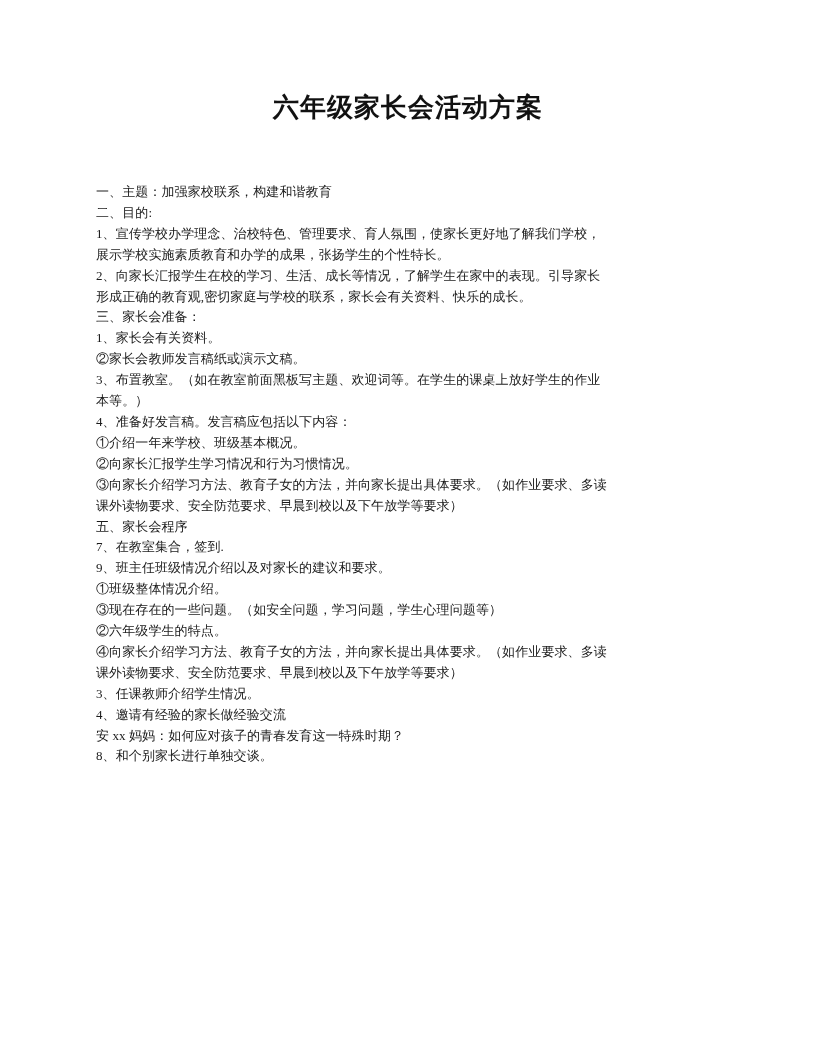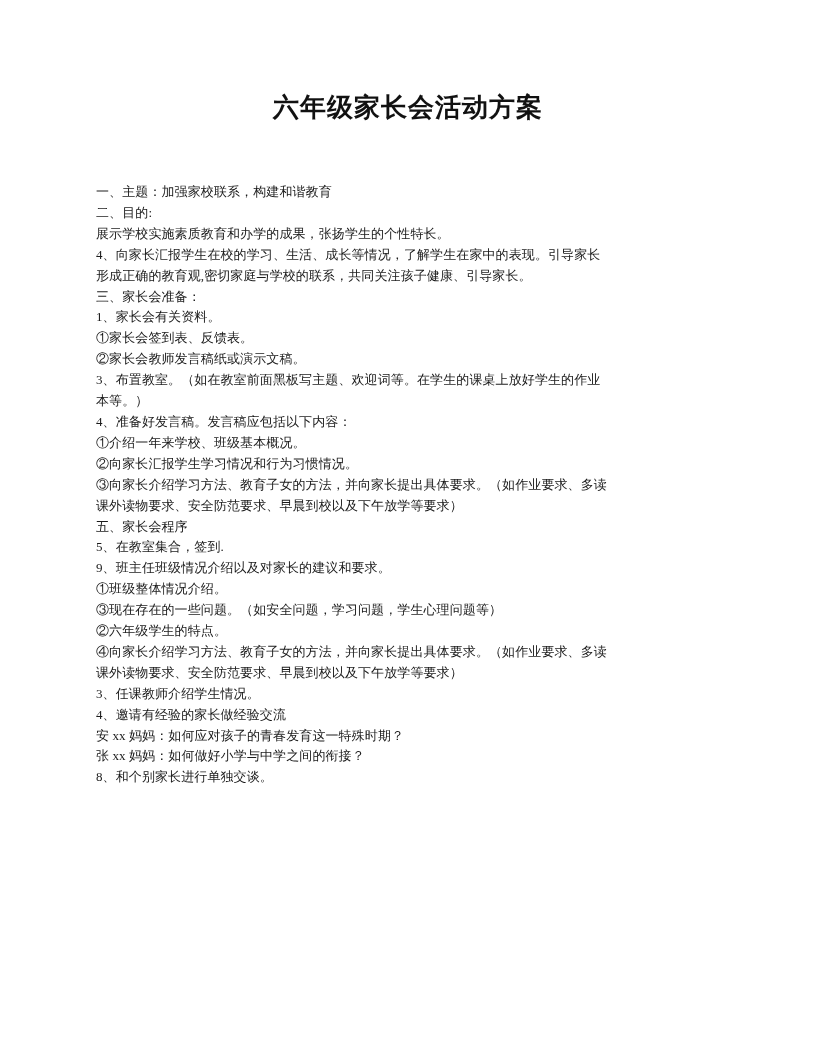--- a/index.html
+++ b/index.html
@@ -42,41 +42,40 @@
   }
 </style>
 </head>
 <body>
 
 <div class="page">
   <div class="doc-title">六年级家长会活动方案</div>
   <div class="doc-body">
     <div class="doc-line">一、主题：加强家校联系，构建和谐教育</div>
     <div class="doc-line">二、目的:</div>
+    <div class="doc-line">1、宣传学校办学理念、治校特色、管理要求、育人氛围，使家长更好地了解我们学校，</div>
     <div class="doc-line">展示学校实施素质教育和办学的成果，张扬学生的个性特长。</div>
-    <div class="doc-line">4、向家长汇报学生在校的学习、生活、成长等情况，了解学生在家中的表现。引导家长</div>
-    <div class="doc-line">形成正确的教育观,密切家庭与学校的联系，共同关注孩子健康、引导家长。</div>
+    <div class="doc-line">2、向家长汇报学生在校的学习、生活、成长等情况，了解学生在家中的表现。引导家长</div>
+    <div class="doc-line">形成正确的教育观,密切家庭与学校的联系，家长会有关资料、快乐的成长。</div>
     <div class="doc-line">三、家长会准备：</div>
     <div class="doc-line">1、家长会有关资料。</div>
-    <div class="doc-line">①家长会签到表、反馈表。</div>
     <div class="doc-line">②家长会教师发言稿纸或演示文稿。</div>
     <div class="doc-line">3、布置教室。（如在教室前面黑板写主题、欢迎词等。在学生的课桌上放好学生的作业</div>
     <div class="doc-line">本等。）</div>
     <div class="doc-line">4、准备好发言稿。发言稿应包括以下内容：</div>
     <div class="doc-line">①介绍一年来学校、班级基本概况。</div>
     <div class="doc-line">②向家长汇报学生学习情况和行为习惯情况。</div>
     <div class="doc-line">③向家长介绍学习方法、教育子女的方法，并向家长提出具体要求。（如作业要求、多读</div>
     <div class="doc-line">课外读物要求、安全防范要求、早晨到校以及下午放学等要求）</div>
     <div class="doc-line">五、家长会程序</div>
-    <div class="doc-line">5、在教室集合，签到.</div>
+    <div class="doc-line">7、在教室集合，签到.</div>
     <div class="doc-line">9、班主任班级情况介绍以及对家长的建议和要求。</div>
     <div class="doc-line">①班级整体情况介绍。</div>
     <div class="doc-line">③现在存在的一些问题。（如安全问题，学习问题，学生心理问题等）</div>
     <div class="doc-line">②六年级学生的特点。</div>
     <div class="doc-line">④向家长介绍学习方法、教育子女的方法，并向家长提出具体要求。（如作业要求、多读</div>
     <div class="doc-line">课外读物要求、安全防范要求、早晨到校以及下午放学等要求）</div>
     <div class="doc-line">3、任课教师介绍学生情况。</div>
     <div class="doc-line">4、邀请有经验的家长做经验交流</div>
     <div class="doc-line">安 xx 妈妈：如何应对孩子的青春发育这一特殊时期？</div>
-    <div class="doc-line">张 xx 妈妈：如何做好小学与中学之间的衔接？</div>
     <div class="doc-line">8、和个别家长进行单独交谈。</div>
   </div>
 </div>
 
 </body></html>

